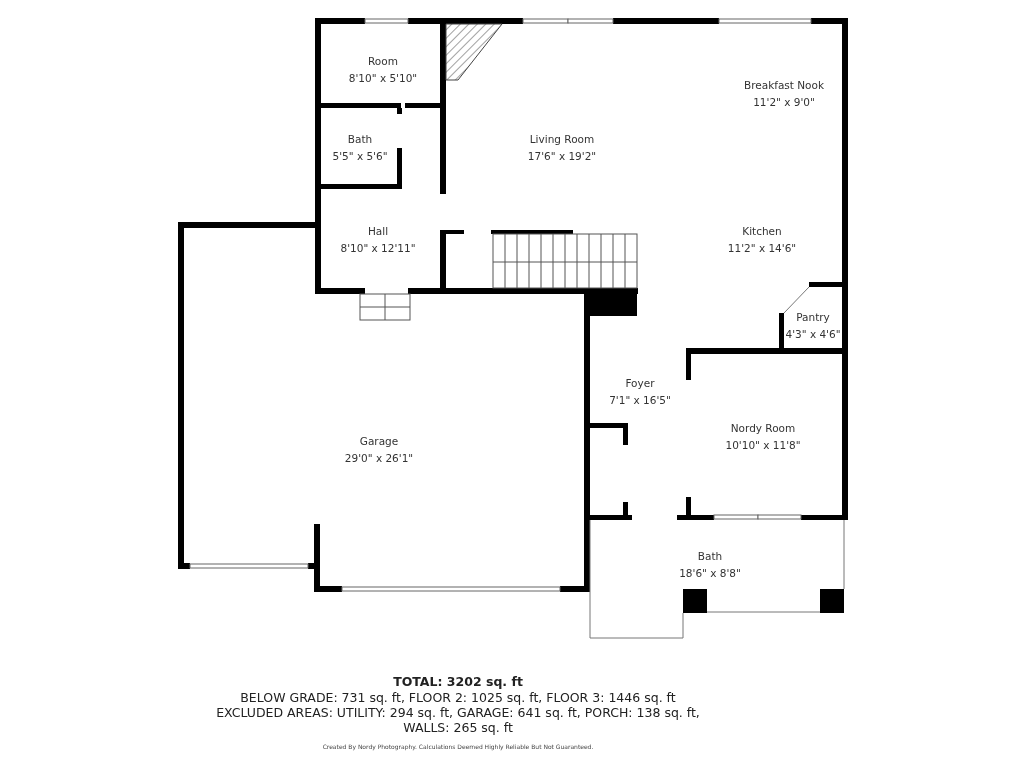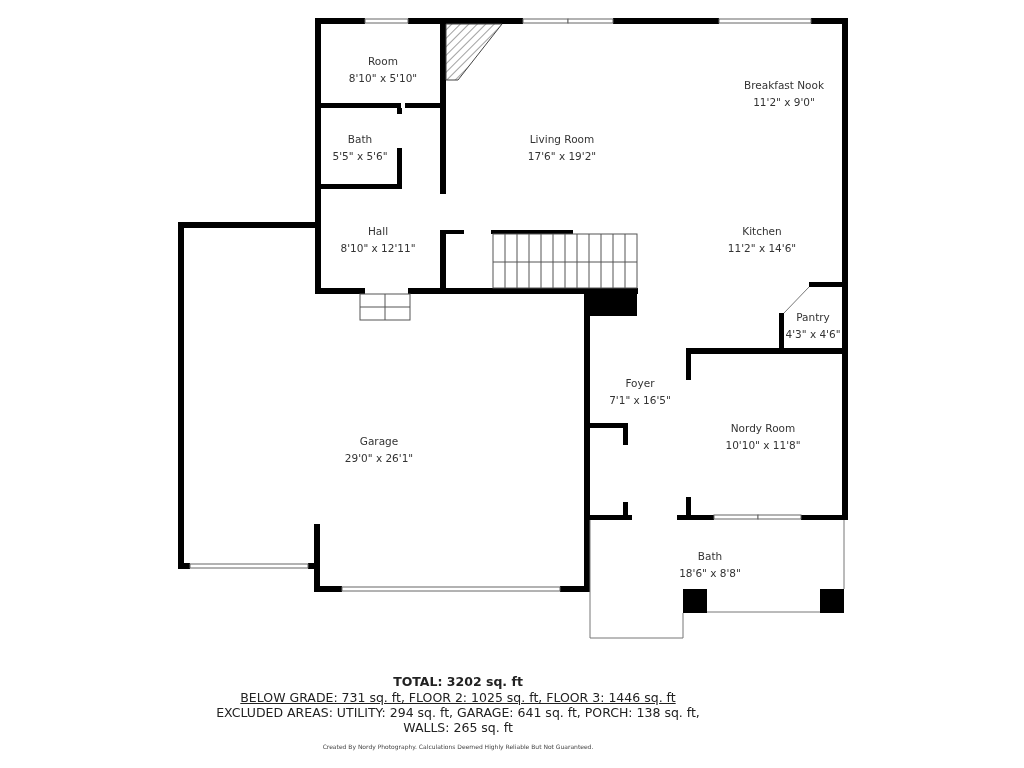--- a/index.html
+++ b/index.html
@@ -2,21 +2,21 @@
 <html><head>
 <meta charset="utf-8">
 <style>
   html, body { margin:0; padding:0; background:#ffffff; }
   body { width:1024px; height:768px; position:relative; overflow:hidden; font-family:"DejaVu Sans","Liberation Sans",sans-serif; color:#222; }
   #plan { position:absolute; left:0; top:0; width:1024px; height:768px; }
   .room-label { position:absolute; text-align:center; font-size:10.5px; line-height:17px; color:#333; transform:translate(-50%,-50%); white-space:nowrap; }
   .summary { position:absolute; left:0; width:916px; text-align:center; color:#222; }
   .total { top:674px; font-size:12.5px; font-weight:bold; }
   .line { font-size:12.5px; }
-  .l1 { top:690px;text-decoration:underline; } .l2 { top:705px; } .l3 { top:720px; }
+  .l1 { top:690px; } .l2 { top:705px; } .l3 { top:720px; }
   .credit { top:743px; font-size:6px; color:#444; }
 </style>
 </head>
 <body>
 
 <svg id="plan" viewBox="0 0 1024 768" xmlns="http://www.w3.org/2000/svg">
   <defs>
     <pattern id="hatch" patternUnits="userSpaceOnUse" width="6" height="6" patternTransform="rotate(45)">
       <line x1="0" y1="0" x2="0" y2="6" stroke="#444" stroke-width="1"></line>
     </pattern>

